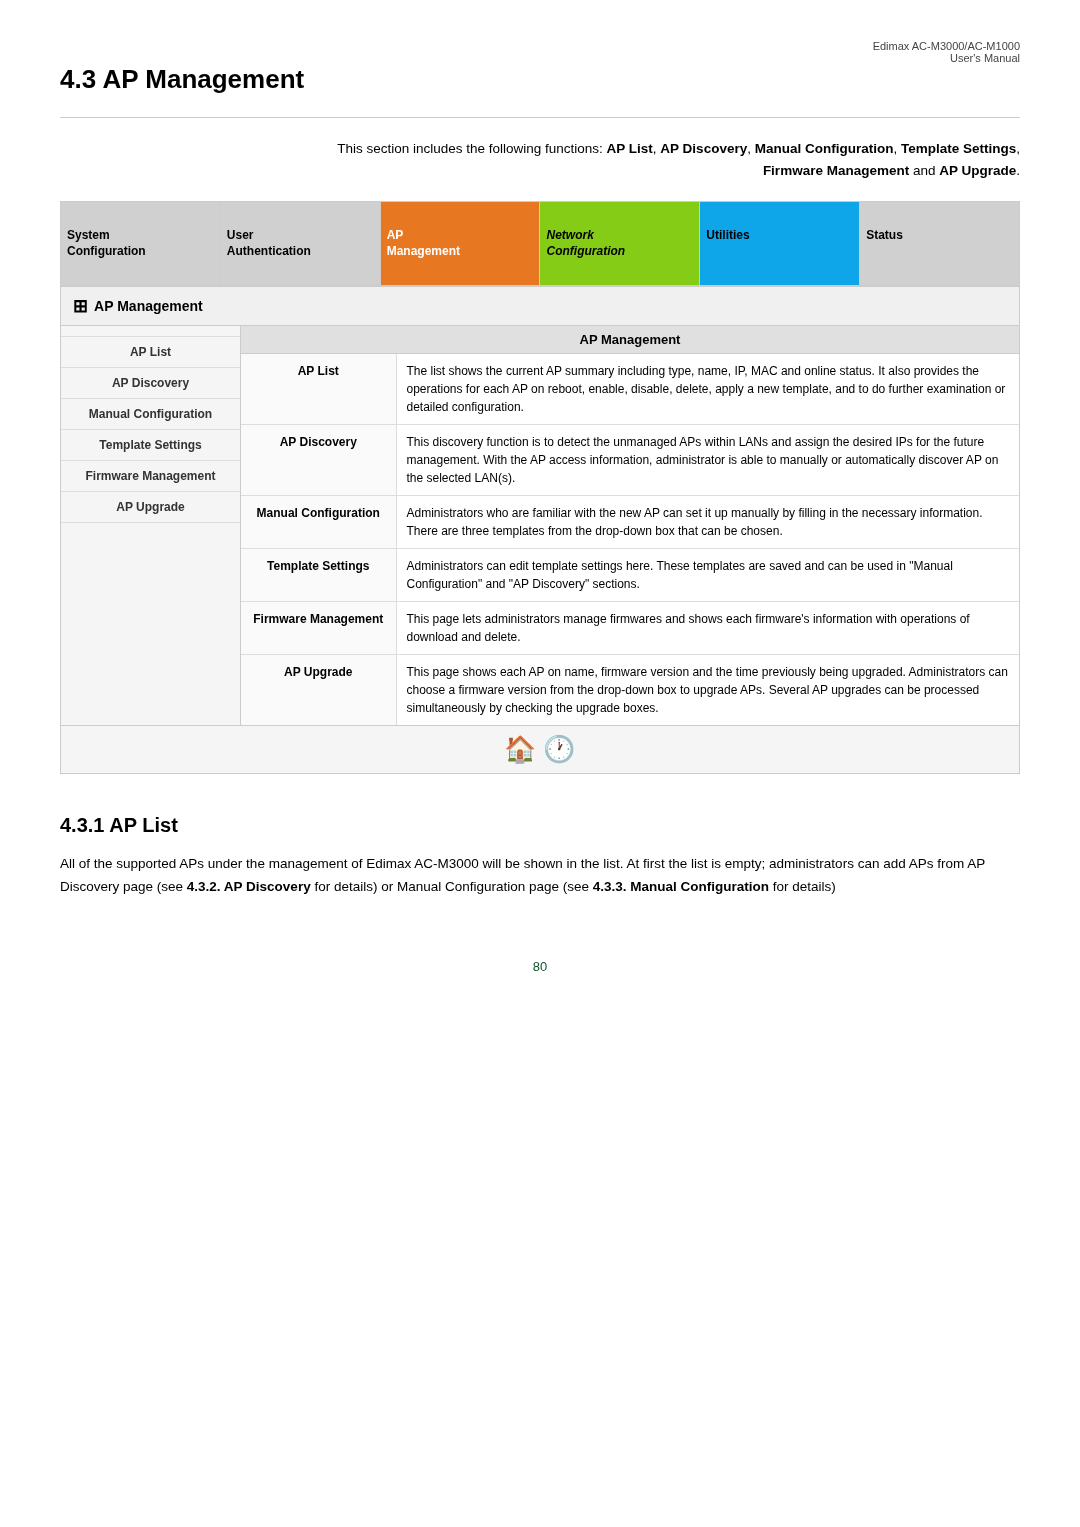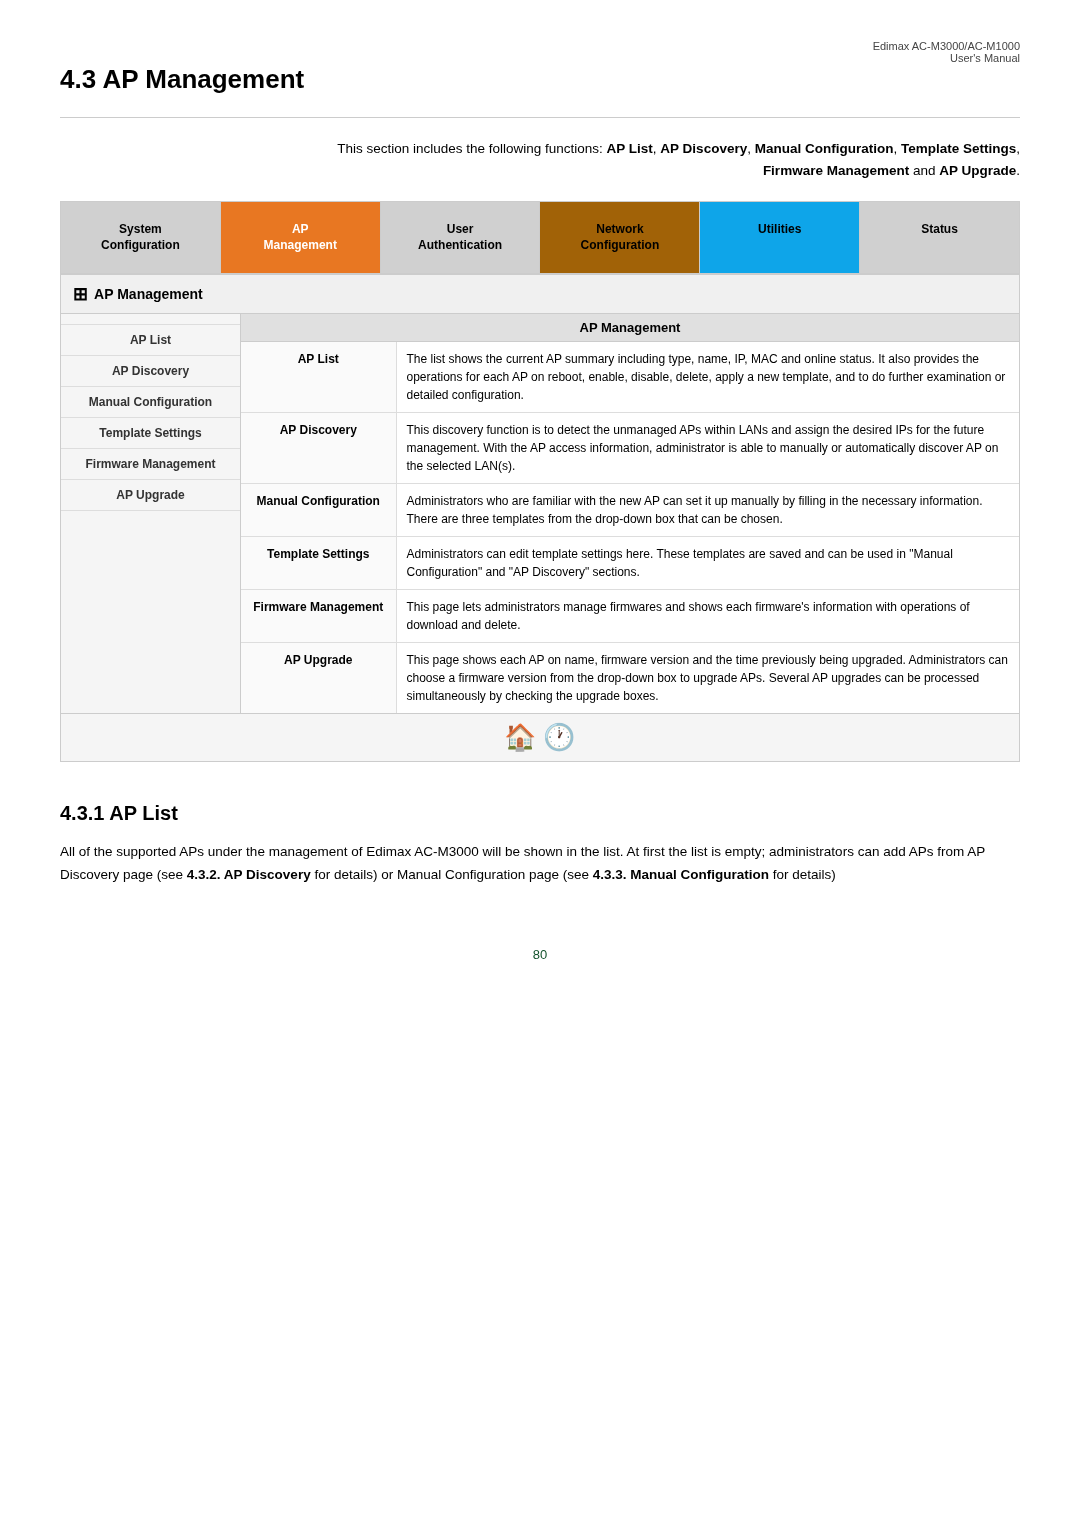--- a/index.html
+++ b/index.html
@@ -33,22 +33,21 @@
 
     
     .nav-bar {
       display: flex;
       background: #e8e8e8;
       border: 1px solid #ccc;
       margin-bottom: 0;
     }
     .nav-item {
       flex: 1;
-      text-align: center;
-      padding: 20px 6px;
+      padding: 26px 6px;
       font-size: 12px;
       font-weight: bold;
       cursor: pointer;
       border-right: 1px solid #ccc;
       line-height: 1.3;
     }
     .nav-item:last-child { border-right: none; }
     .nav-item.active {
       background: #e87722;
       color: #fff;
@@ -173,23 +172,23 @@
 
 <h1>4.3 AP Management</h1>
 
 <p class="intro-text">
   <span>This section includes the following functions: </span><strong>AP List</strong>, <strong>AP Discovery</strong>, <strong>Manual Configuration</strong>, <strong>Template Settings</strong>,<br>
   <strong>Firmware Management</strong><span> and </span><strong>AP Upgrade</strong><span>.</span>
 </p>
 
 <div class="nav-bar">
   <div class="nav-item" style="background:#d0d0d0;color:#000;">System<br>Configuration</div>
+  <div class="nav-item" style="background:#d0d0d0;color:#000;">User<br>Authentication</div>
   <div class="nav-item active">AP<br><span style="color:#fff;font-weight:bold;">Management</span></div>
-  <div class="nav-item" style="background:#d0d0d0;color:#000;">User<br>Authentication</div>
-  <div class="nav-item" style="background:#a16207;color:#000;">Network<br>Configuration</div>
+  <div class="nav-item" style="background:#84cc16;color:#000;font-style:italic;">Network<br>Configuration</div>
   <div class="nav-item" style="background:#0ea5e9;color:#000;">Utilities</div>
   <div class="nav-item" style="background:#d0d0d0;color:#000;">Status</div>
 </div>
 
 <div class="ui-box">
 
   <div class="ui-title-bar">
     <span class="grid-icon">⊞</span>
     <span>AP Management</span>
   </div>

